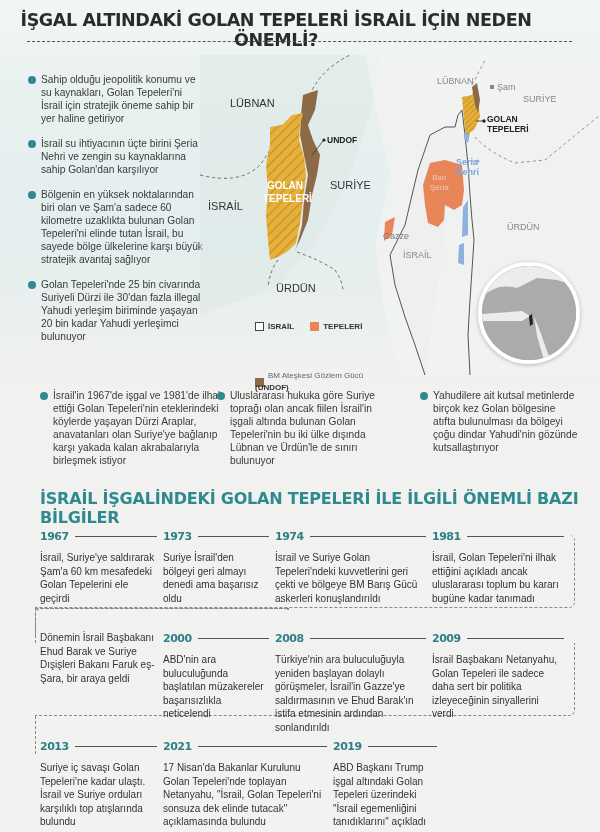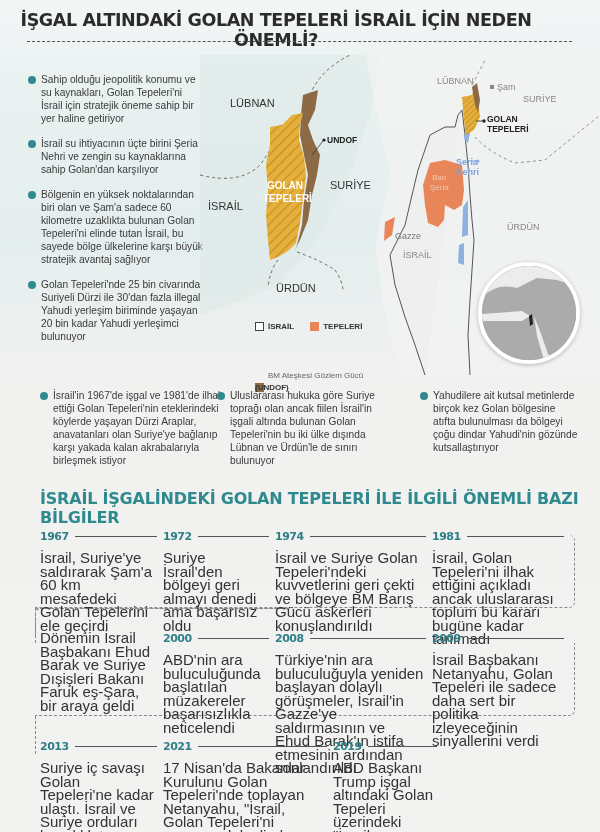--- a/index.html
+++ b/index.html
@@ -25,21 +25,21 @@
   .legend .sw { width: 9px; height: 9px; display: inline-block; }
   .globe { position: absolute; left: 478px; top: 262px; width: 102px; height: 102px; border-radius: 50%; background: #a7a7a7; border: 4px solid #fff; box-shadow: 0 1px 4px rgba(0,0,0,0.25); overflow: hidden; }
 
   .section-title { position: absolute; left: 40px; top: 489px; font-family: "DejaVu Sans", sans-serif; font-weight: bold; font-size: 16px; letter-spacing: -0.2px; color: #2e8a8e; }
 
   .tl-row { position: absolute; left: 40px; width: 530px; display: flex; }
   .tl-item { position: relative; }
   .tl-head { display: flex; align-items: center; height: 22px; }
   .tl-year { font-family: "DejaVu Sans", sans-serif; font-weight: bold; font-size: 11px; color: #2e7f86; letter-spacing: -0.5px; }
   .tl-line { flex: 1; height: 0; border-top: 1px solid #555; margin: 0 6px 0 6px; }
-  .tl-text { font-size: 15px; line-height: 13.5px; color: #333; margin-top: 4px; padding-right: 8px; }
+  .tl-text { font-size: 10px; line-height: 13.5px; color: #333; margin-top: 4px; padding-right: 8px; }
   .connector { position: absolute; border: 1px dashed #888; }
 </style>
 </head>
 <body>
 
 <div class="page">
 
   <div class="title">İŞGAL ALTINDAKİ GOLAN TEPELERİ İSRAİL İÇİN NEDEN ÖNEMLİ?</div>
   <div class="title-rule"></div>
 
@@ -125,33 +125,33 @@
       <div>TEPELERİ</div>
     </div>
     <div class="label river" style="left:256px;top:102px;">
       <div>Şeria</div>
       <div>Nehri</div>
     </div>
     <div class="label bati" style="left:230px;top:118px;">
       <div>Batı</div>
       <div>Şeria</div>
     </div>
-    <span class="label small" style="left:195px;top:176px;color:#777;">Gazze</span>
+    <span class="label small" style="left:183px;top:176px;color:#777;">Gazze</span>
     <span class="label small" style="left:203px;top:195px;">İSRAİL</span>
     <span class="label small" style="left:307px;top:167px;">ÜRDÜN</span>
   </div>
 
   <div class="legend">
     <div class="row">
       <span class="sw" style="border:1px solid #444;background:#fff;"></span>
       <b>İSRAİL</b>
       <span class="sw" style="background:#e8865a;margin-left:12px;"></span>
       <b>TEPELERİ</b>
     </div>
-    <div class="row" style="align-items:flex-end;margin-top:40px;">
+    <div class="row" style="align-items:center;margin-top:40px;">
       <span class="sw" style="background:#8c6a45;margin-top:1px;"></span>
       <div>
         <div style="color:#666;">BM Ateşkesi Gözlem Gücü</div>
         <div style="font-weight:bold;margin-left:-13px;margin-top:3px;">(UNDOF)</div>
       </div>
     </div>
   </div>
 
   <div class="globe">
     <svg width="94" height="94" viewBox="0 0 94 94">
@@ -183,21 +183,21 @@
   <div class="tl-row" style="top:525px;">
     <div class="tl-item" style="width:123px;">
       <div class="tl-head">
           <span class="tl-year">1967</span>
           <span class="tl-line"></span>
         </div>
       <div class="tl-text">İsrail, Suriye'ye saldırarak Şam'a 60 km mesafedeki Golan Tepelerini ele geçirdi</div>
     </div>
     <div class="tl-item" style="width:112px;">
       <div class="tl-head">
-          <span class="tl-year">1972</span>
+          <span class="tl-year">1973</span>
           <span class="tl-line"></span>
         </div>
       <div class="tl-text">Suriye İsrail'den bölgeyi geri almayı denedi ama başarısız oldu</div>
     </div>
     <div class="tl-item" style="width:157px;">
       <div class="tl-head">
           <span class="tl-year">1974</span>
           <span class="tl-line"></span>
         </div>
       <div class="tl-text">İsrail ve Suriye Golan Tepeleri'ndeki kuvvetlerini geri çekti ve bölgeye BM Barış Gücü askerleri konuşlandırıldı</div>

